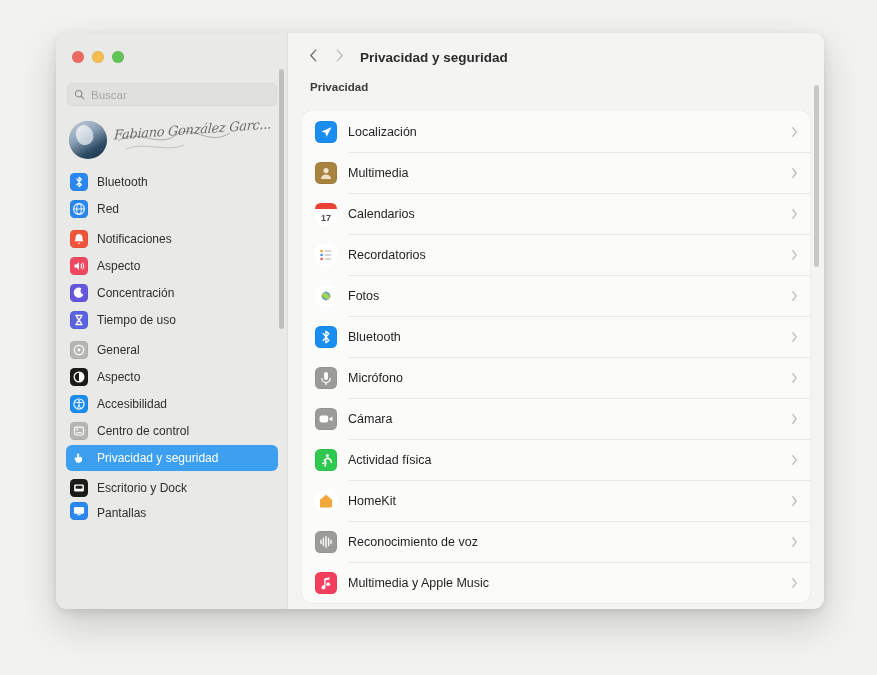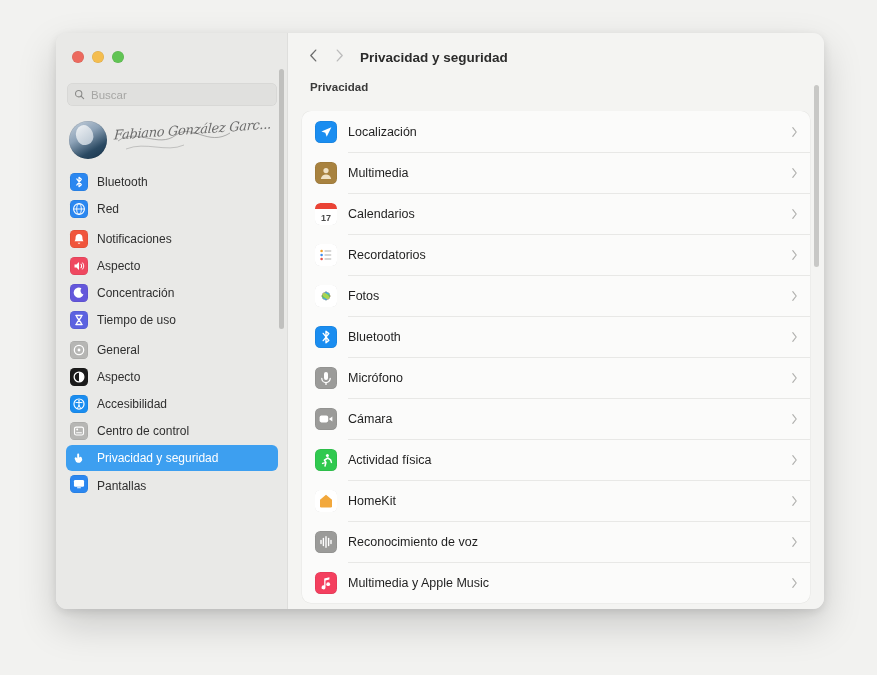--- a/index.html
+++ b/index.html
@@ -317,20 +317,29 @@
             <div class="sic" style="background:#3d9ff0;box-shadow:none">
               <svg class="ico-svg" viewBox="0 0 20 20">
                   <path d="M8 6.2c0-.7.5-1.2 1.1-1.2s1.1.5 1.1 1.2v3.2l.9-.5c.7-.4 1.5-.1 1.8.6l.5 1.3c.4 1 .1 2.2-.7 2.9l-1 .9c-.5.4-1.1.6-1.7.6H8.6c-.9 0-1.7-.5-2.1-1.3L5.3 11c-.3-.6 0-1.3.6-1.6.5-.2 1.1-.1 1.4.3l.7.8z" fill="#fff"></path>
                 </svg>
             </div>
             <div class="slabel">Privacidad y seguridad</div>
           </div>
         </div>
 
         <div class="group gap">
+          <div class="srow">
+            <div class="sic" style="background:#1b1b1b">
+              <svg class="ico-svg" viewBox="0 0 20 20">
+                  <rect x="4.6" y="6" width="10.8" height="8" rx="1.6" fill="#fff"></rect>
+                  <rect x="6.2" y="7.6" width="7.6" height="3.2" rx="1" fill="#1b1b1b"></rect>
+                </svg>
+            </div>
+            <div class="slabel">Escritorio y Dock</div>
+          </div>
           <div class="srow clipped">
             <div class="sic" style="background:#2b87f0">
               <svg class="ico-svg" viewBox="0 0 20 20">
                   <rect x="4.4" y="5.6" width="11.2" height="7.4" rx="1.4" fill="#fff"></rect>
                   <rect x="7.8" y="13.6" width="4.4" height="1.2" rx=".6" fill="#fff"></rect>
                 </svg>
             </div>
             <div class="slabel">Pantallas</div>
           </div>
         </div>

